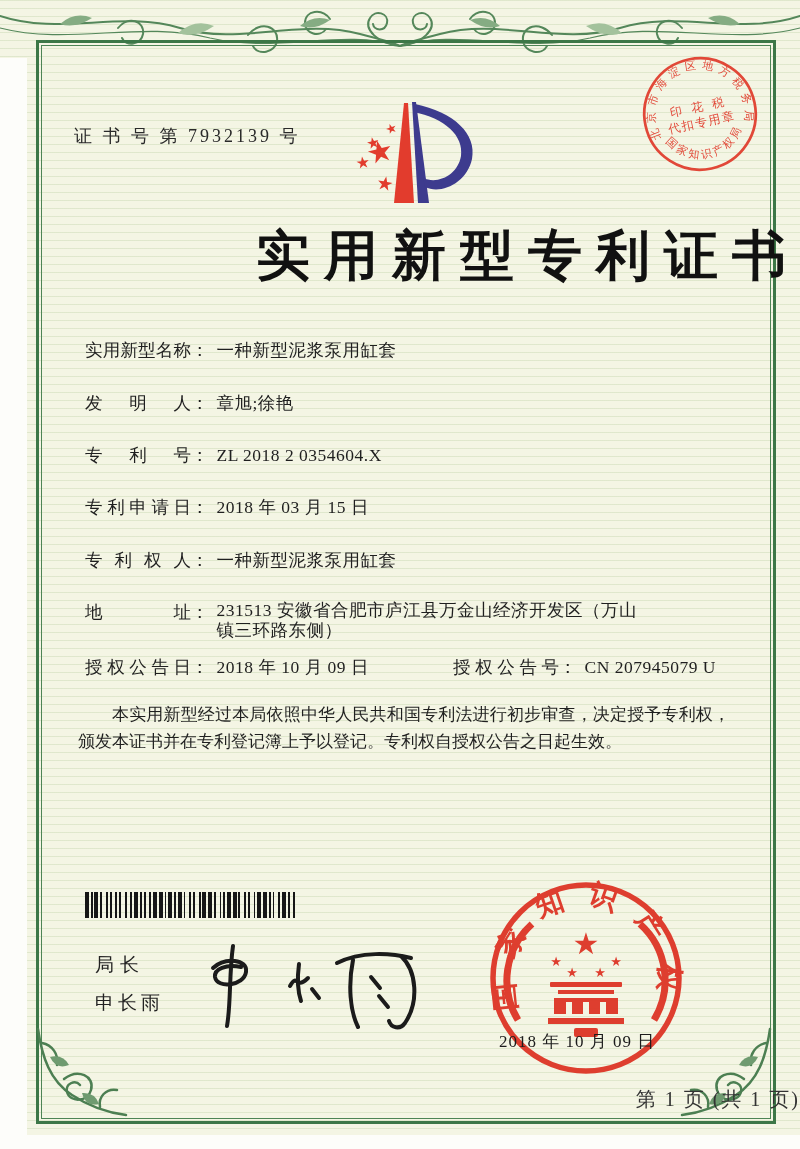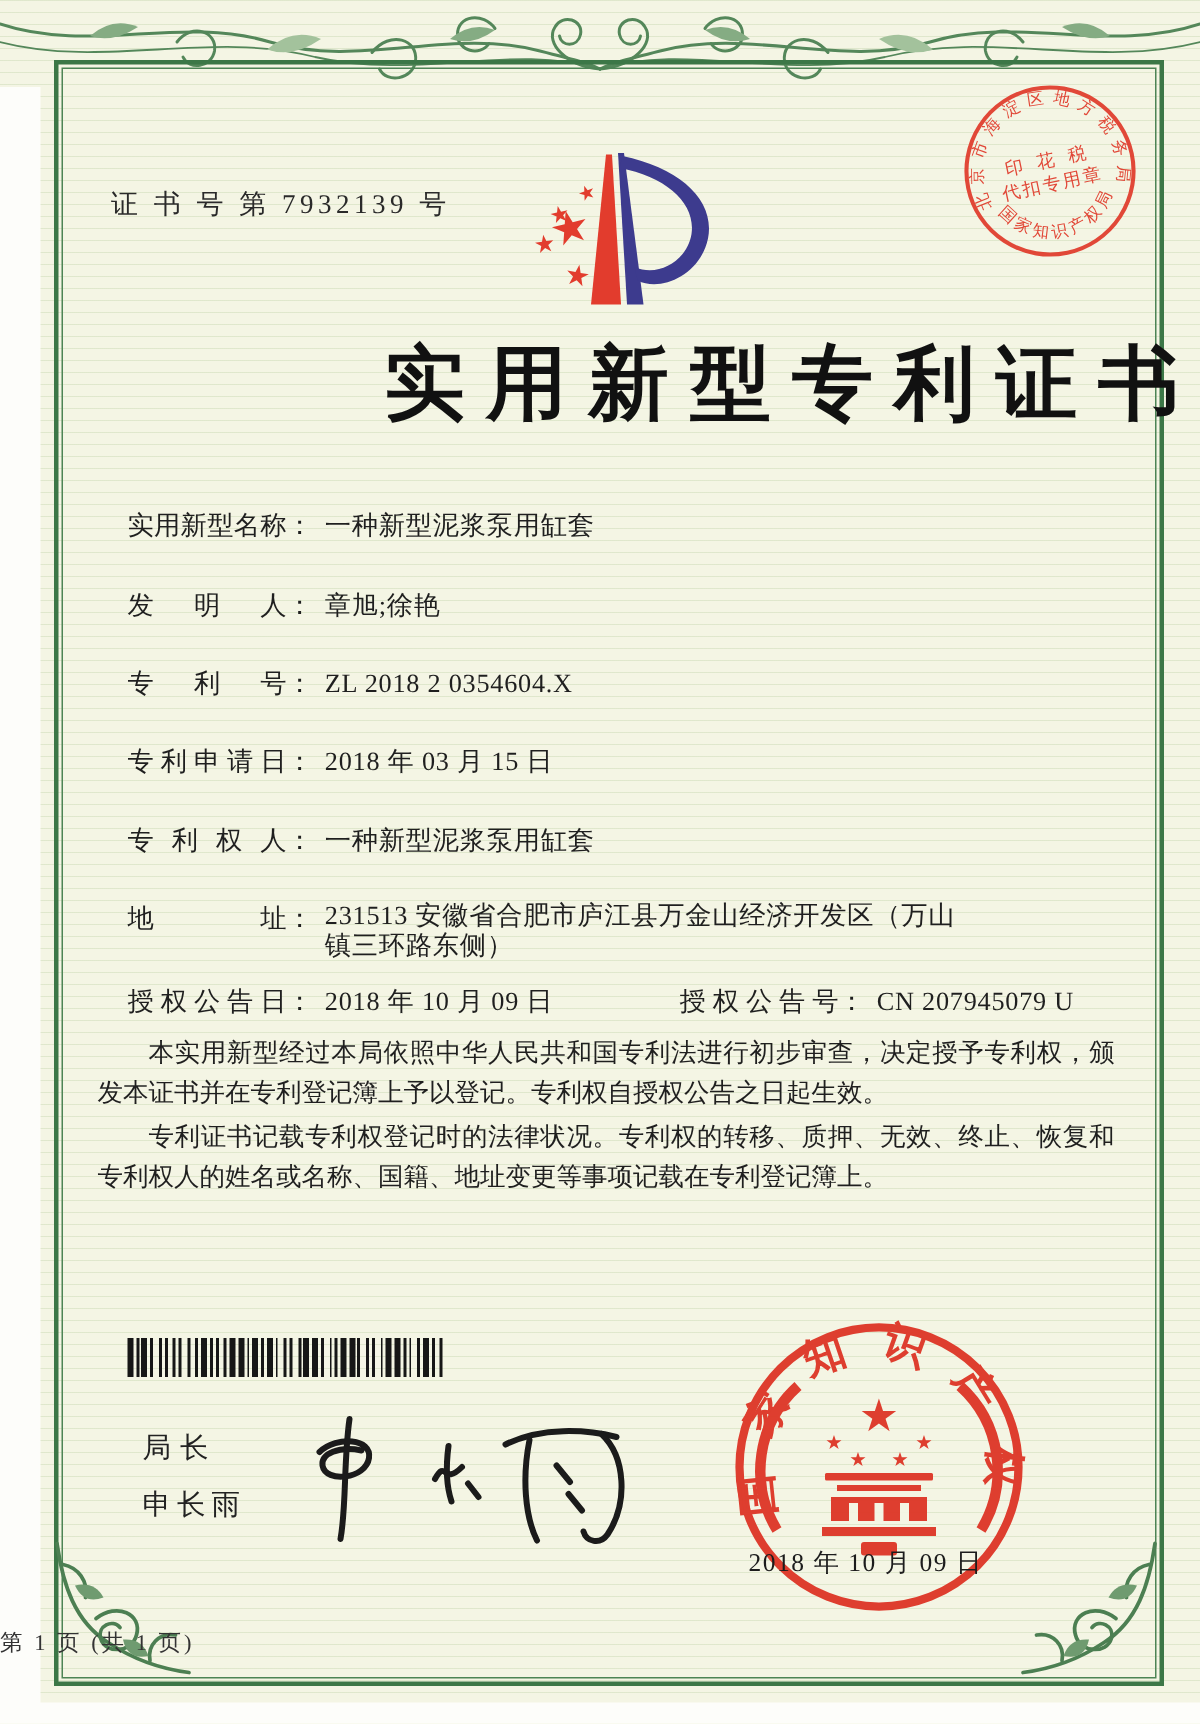--- a/index.html
+++ b/index.html
@@ -23,32 +23,32 @@
   .title{position:absolute;left:0;top:220px;width:100%;text-align:right;
          font-size:54px;font-weight:700;letter-spacing:14px;color:#111;}
   .fields{position:absolute;left:85px;top:330px;width:660px;font-size:17.5px;}
   .field-row{position:absolute;left:0;white-space:nowrap;}
   .f-label{display:inline-block;width:106px;text-align:justify;text-align-last:justify;}
   .f-colon{display:inline-block;margin-right:8px;}
   .f-value{letter-spacing:.5px;}
   .f-value.wrap{display:inline-block;white-space:normal;width:437px;vertical-align:top;line-height:20px;}
   .pair2{position:absolute;left:368px;top:0;white-space:nowrap;}
   .paragraphs{position:absolute;left:62px;top:686px;width:684px;font-size:17px;line-height:26.5px;text-align:justify;}
-  .paragraphs p{margin:3px;text-indent:2em;}
+  .paragraphs p{margin:16px;text-indent:2em;}
   .barcode{position:absolute;left:85px;top:892px;height:26px;display:flex;align-items:stretch;}
   .barcode span{display:block;height:100%;}
   .director-label{position:absolute;left:95px;top:952px;font-family:"Liberation Sans","DejaVu Sans",sans-serif;
         font-size:19px;letter-spacing:6px;color:#222;}
   .director-name{position:absolute;left:95px;top:990px;font-family:Liberation Sans, sans-serif;
         font-size:19px;letter-spacing:4px;color:#222;}
   .signature{position:absolute;left:195px;top:930px;width:248px;height:108px;}
   .seal{position:absolute;left:484px;top:876px;width:204px;height:204px;opacity:.95;}
   .seal-date{position:absolute;left:499px;top:1030px;width:180px;font-size:17px;color:#1c1c1c;
         letter-spacing:1px;white-space:nowrap;}
-  .footer{position:absolute;left:0;top:1086px;width:100%;text-align:left;font-size:15px;
+  .footer{position:absolute;left:0;top:1086px;width:100%;text-align:right;font-size:20px;
         letter-spacing:2px;color:#333;}
   text.arc{fill:#e03a2a;}
   .seal text{fill:#dd3526;}
 </style>
 </head>
 <body>
 
 <div class="page"></div>
 <div class="margin-left"></div>
 <div class="margin-bottom"></div>
@@ -146,21 +146,20 @@
   <div class="field-row" style="top:325px">
     <span class="f-label">授权公告日</span><span class="f-colon">：</span><span class="f-value">2018 年 10 月 09 日</span>
     <span class="pair2">
       <span class="f-label">授权公告号</span><span class="f-colon">：</span><span class="f-value">CN 207945079 U</span>
     </span>
   </div>
 </div>
 
 <div class="paragraphs">
   <p>本实用新型经过本局依照中华人民共和国专利法进行初步审查，决定授予专利权，颁发本证书并在专利登记簿上予以登记。专利权自授权公告之日起生效。</p>
-  <p>专利证书记载专利权登记时的法律状况。专利权的转移、质押、无效、终止、恢复和专利权人的姓名或名称、国籍、地址变更等事项记载在专利登记簿上。</p>
 </div>
 
 <div class="barcode">
     <span style="width: 3.8px; background: rgb(22, 22, 22);"></span>
     <span style="width: 1.9px; background: transparent;"></span>
     <span style="width: 1.9px; background: rgb(22, 22, 22);"></span>
     <span style="width: 1.9px; background: transparent;"></span>
     <span style="width: 3.8px; background: rgb(22, 22, 22);"></span>
     <span style="width: 1.9px; background: transparent;"></span>
     <span style="width: 1.9px; background: rgb(22, 22, 22);"></span>

